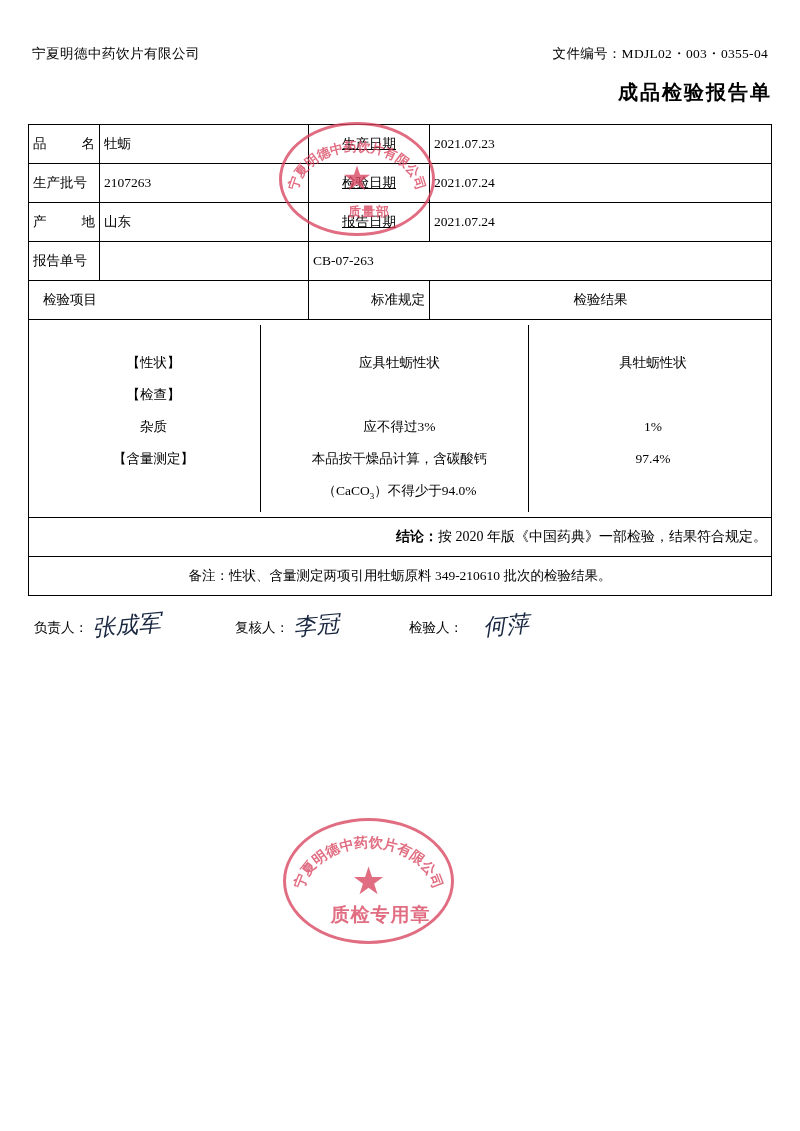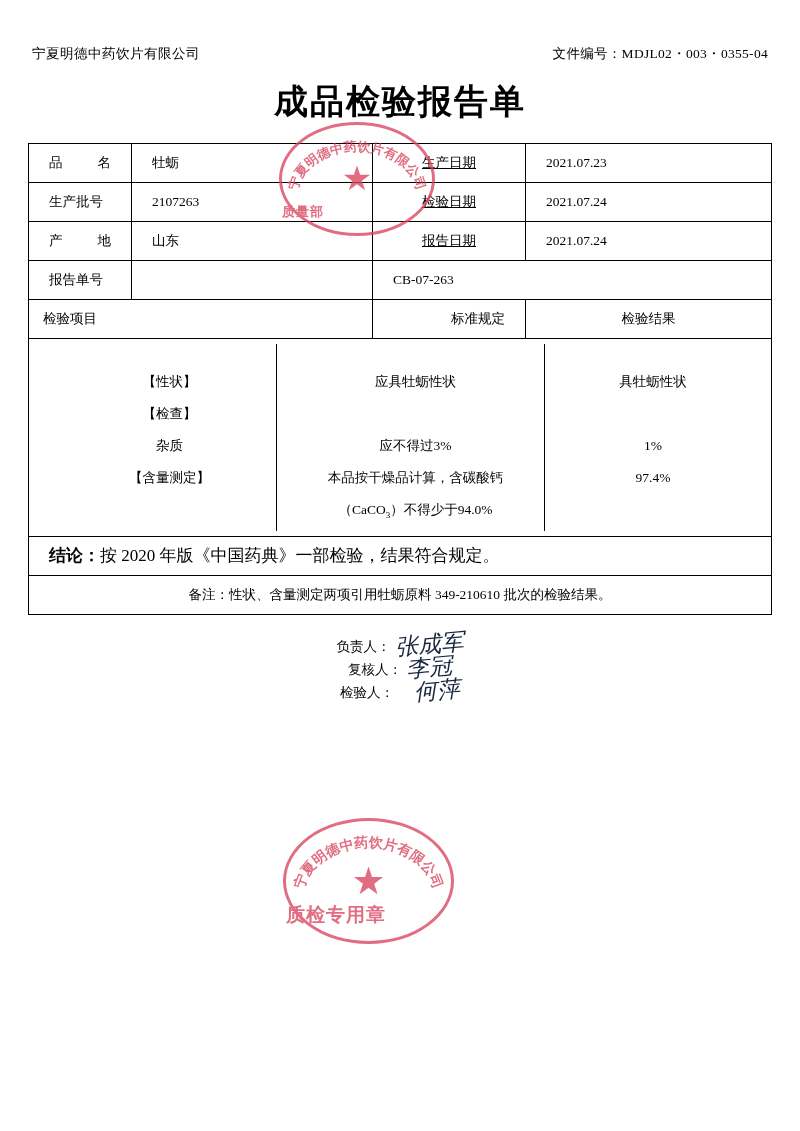--- a/index.html
+++ b/index.html
@@ -33,37 +33,37 @@
   }
   .company-name {
     letter-spacing: 0.5px;
   }
   .doc-code {
     letter-spacing: 0.3px;
     font-family: "Liberation Serif", serif;
   }
   
   .doc-title {
-    text-align: center;
-    font-size: 34px;
+    text-align: right;
+    font-size: 20px;
     font-weight: bold;
     letter-spacing: 2px;
     margin: 6px 0 18px 0;
     font-family: "Liberation Sans", sans-serif;
   }
   
   table.report {
     width: 744px;
     border-collapse: collapse;
     table-layout: fixed;
     font-size: 13.5px;
   }
   table.report td {
     border: 1px solid #000000;
-    padding: 5px 20px;
+    padding: 5px 4px;
     vertical-align: middle;
     height: 28px;
   }
   .lbl {
     width: 86px;
     white-space: nowrap;
   }
   .lbl-spread {
     text-align: justify;
     text-align-last: justify;
@@ -108,41 +108,40 @@
   .col.c3 { padding-left: 10px; }
   .line {
     line-height: 32px;
     font-size: 13.5px;
     white-space: nowrap;
   }
   .line.gap { height: 32px; }
   .sub { font-size: 9px; vertical-align: sub; }
   
   .conclusion td {
-    text-align: left;
-    font-size: 17px;
+    text-align: right;
+    font-size: 14px;
     height: 34px;
     padding: 7px 8px;
   }
   .conclusion b { font-weight: bold; }
   .remark td {
     text-align: center;
     font-size: 13.5px;
     height: 30px;
     padding: 6px 8px;
   }
   
   .sign-row {
     display: flex;
-    align-items: center;
+    align-items: flex-start;
     margin-top: 18px;
     padding: 0 6px;
     font-size: 13.5px;
     height: 46px;
-    flex-direction: column;
   }
   .sign-item {
     display: flex;
     align-items: flex-end;
     position: relative;
   }
   .sign-item .lab { white-space: nowrap; }
   .sign-item .sig {
     font-family: "DejaVu Serif", serif;
     font-style: italic;
@@ -175,23 +174,23 @@
   }
   .stamp .arc {
     position: absolute;
     left: 0;
     top: 0;
     width: 100%;
     height: 100%;
   }
   .stamp .bottom-text {
     position: absolute;
-    left: 0;
+    left: 12px;
     width: 100%;
-    text-align: left;
+    text-align: center;
     font-family: Liberation Sans, sans-serif;
     font-weight: bold;
     letter-spacing: 1px;
   }
   #stamp-top {
     left: 279px;
     top: 122px;
     width: 150px;
     height: 108px;
   }

